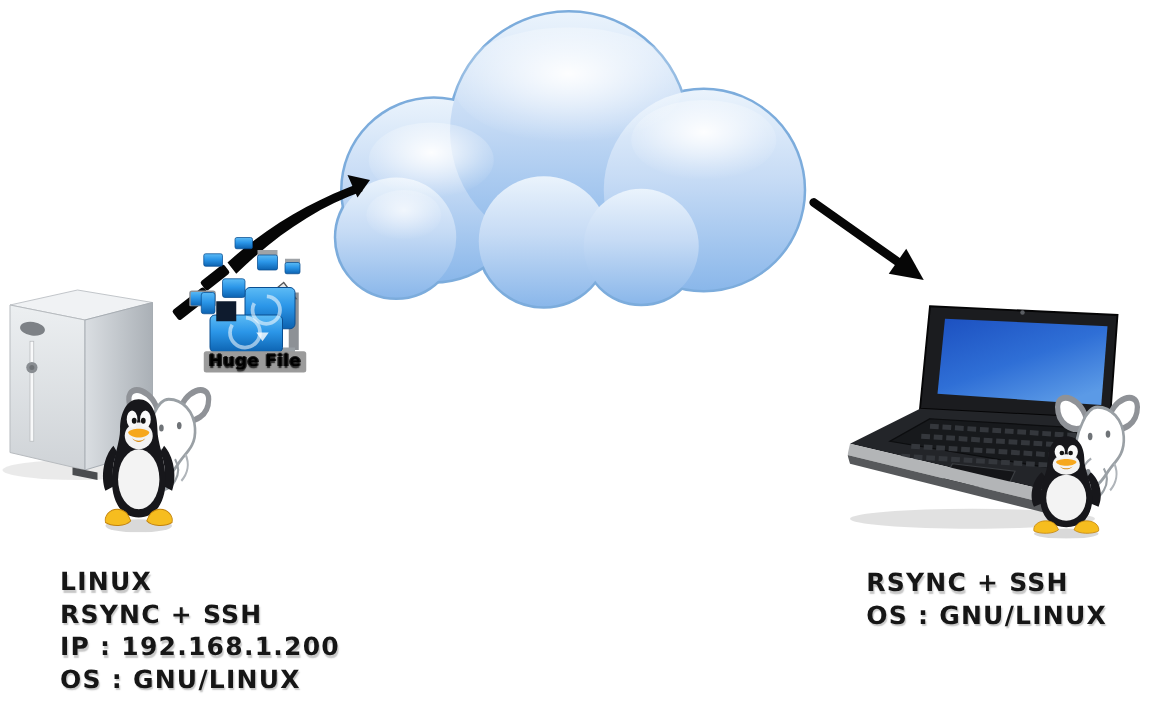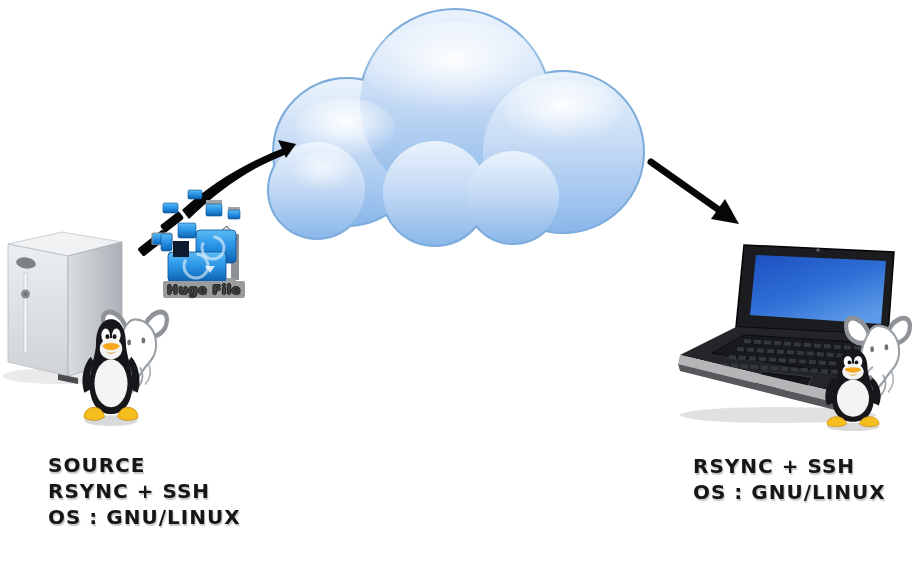--- a/index.html
+++ b/index.html
@@ -15,21 +15,21 @@
     font-weight:700;font-size:20px;line-height:26px;letter-spacing:1px;
     text-shadow:1px 2px 1px rgba(130,130,130,.45);
     white-space:nowrap;
   }
   #source-info{left:48px;top:452px;}
   #destination-info{left:693px;top:453px;}
   .file-label{
     position:absolute;left:163px;top:281px;width:82px;height:17px;
     background:var(--label-bar,#9b9b9b);
     border-radius:2px;
-    color:#404040;font-weight:700;font-size:13px;line-height:17px;text-align:center;
+    color:#000000;font-weight:700;font-size:13px;line-height:17px;text-align:center;
     text-shadow:-1px 0 0 #222,1px 0 0 #222,0 -1px 0 #222,0 1px 1px #222;
     letter-spacing:0.5px;
   }
 </style>
 </head>
 <body>
 
 <div class="stage">
 
   <svg width="0" height="0" aria-hidden="true">
@@ -199,22 +199,23 @@
   </svg>
 
   <svg style="left:836px;top:310px;" width="84" height="98" viewBox="0 0 100 100" preserveAspectRatio="none">
       <use href="#gnu"></use>
     </svg>
   <svg style="left:822px;top:345px;" width="62" height="86" viewBox="0 0 60 84" preserveAspectRatio="none">
       <use href="#tux"></use>
     </svg>
 
   <div class="info-block" id="source-info">
-    <div>SOURCE</div>
+    <div>LINUX</div>
     <div>RSYNC + SSH</div>
+    <div>IP : 192.168.1.200</div>
     <div>OS : GNU/LINUX</div>
   </div>
 
   <div class="info-block" id="destination-info">
     <div>RSYNC + SSH</div>
     <div>OS : GNU/LINUX</div>
   </div>
 
 </div>
 

